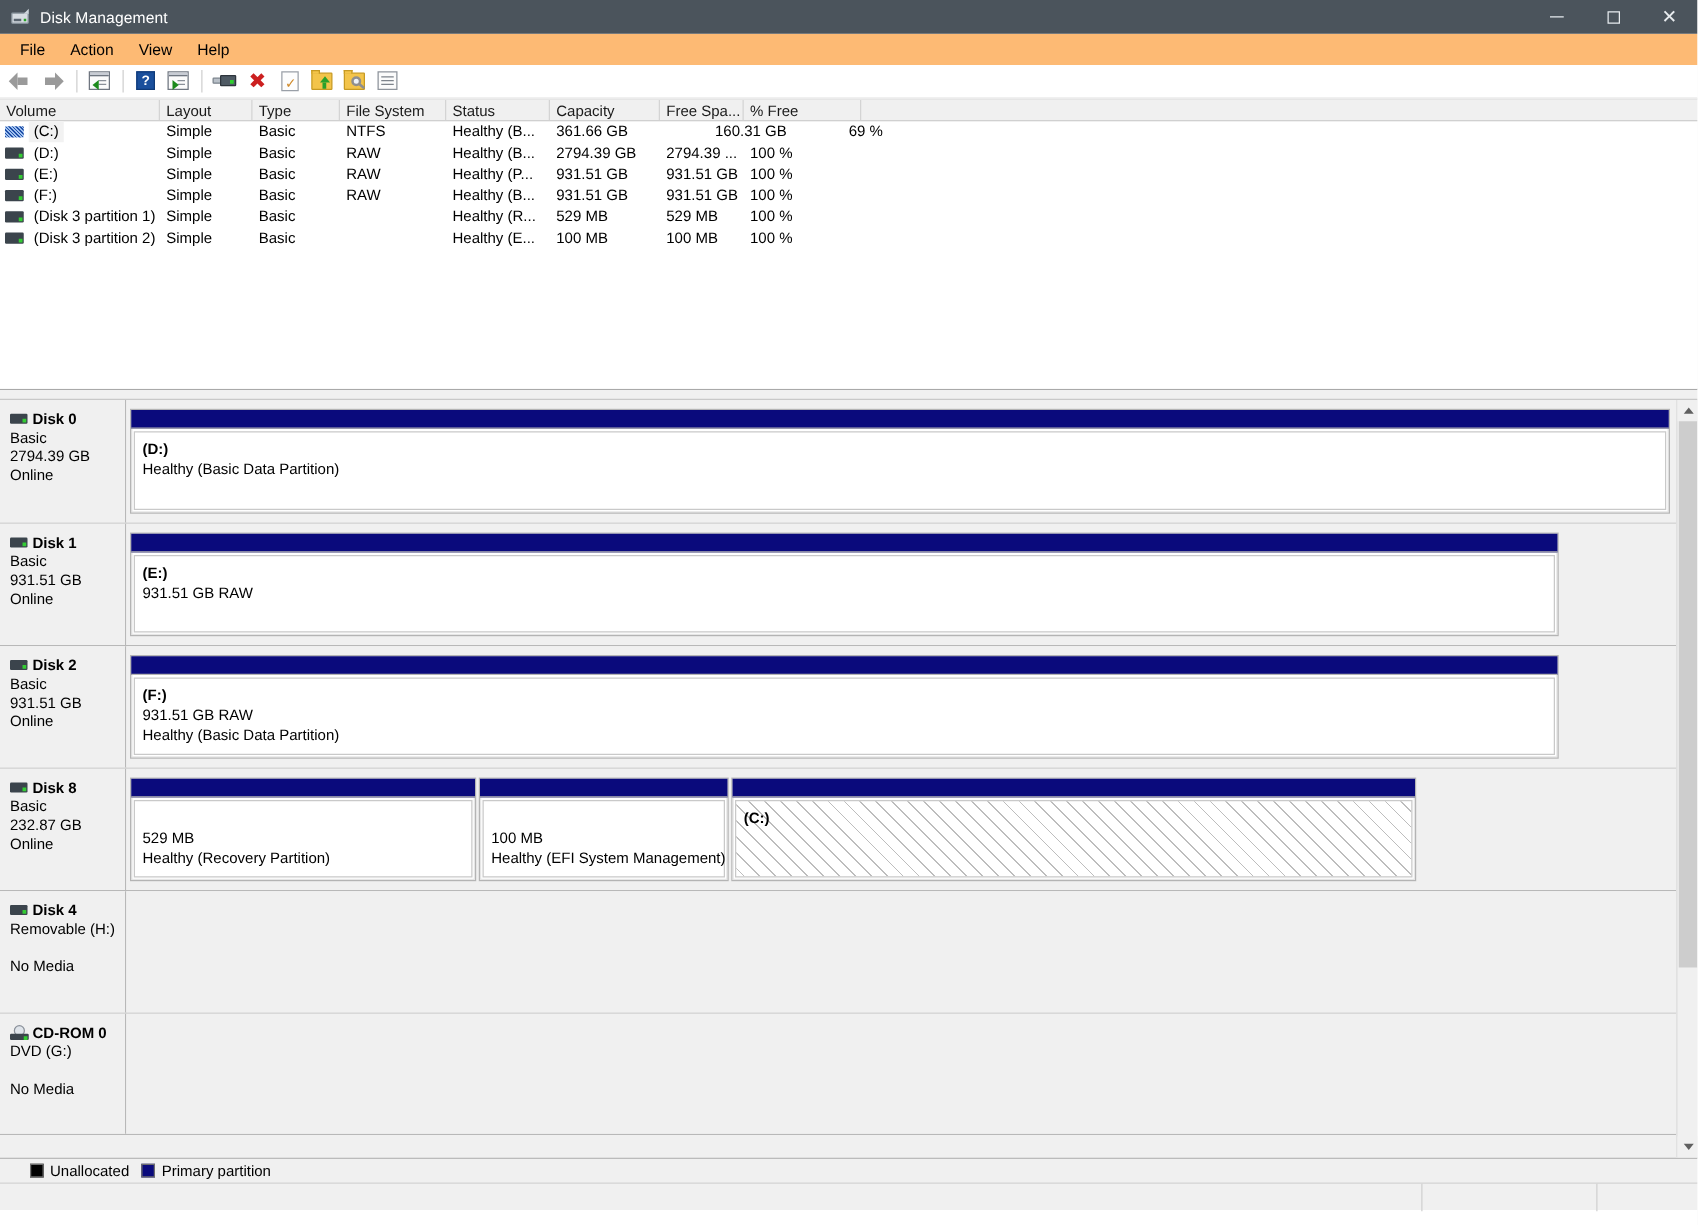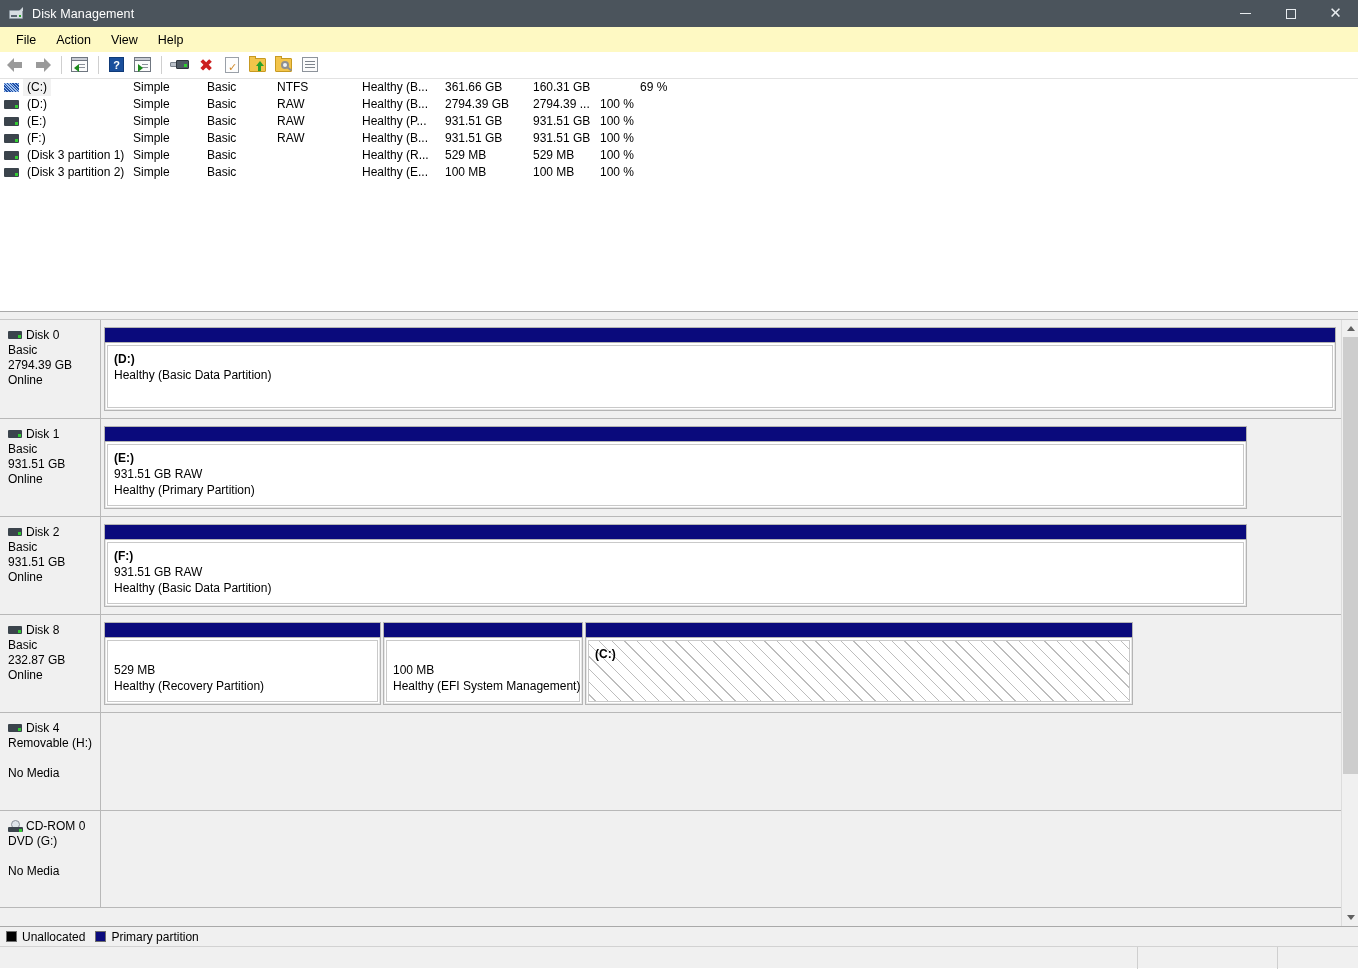--- a/index.html
+++ b/index.html
@@ -56,21 +56,21 @@
     display: flex; align-items: center; justify-content: center;
     color: #e8ecef; font-size: 13px;
   }
   .glyph-min { width: 11px; height: 1px; background: #e8ecef; }
   .glyph-max { width: 10px; height: 10px; border: 1px solid #e8ecef; }
   .glyph-close { font-size: 15px; line-height: 1; font-family: "DejaVu Sans", sans-serif; }
 
   
   #menubar {
     height: 25px;
-    background: #fef9c3;
+    background: #fdba74;
     display: flex;
     align-items: center;
     padding-left: 6px;
     font-size: 12.5px;
     color: #000000;
     border-bottom: 0;
   }
   .menu-item { padding: 3px 10px; cursor: default; }
 
   
@@ -176,21 +176,21 @@
   }
   #graph-inner { position: absolute; left: 0; top: 0; right: 17px; bottom: 0; }
   .disk-row { display: flex; border-bottom: 1px solid #b8b8b8; background: #f0f0f0; }
   .disk-info {
     width: 101px; flex: none;
     border-right: 1px solid #b8b8b8;
     padding: 8px 0 0 8px;
     font-size: 12px; color: #000;
     background: #f0f0f0;
   }
-  .disk-info .dtitle { font-weight: normal; display: flex; align-items: center; margin-bottom: 1px; }
+  .disk-info .dtitle { font-weight: bold; display: flex; align-items: center; margin-bottom: 1px; }
   .disk-info .dtitle .dico {
     width: 14px; height: 8px; margin-right: 4px; position: relative; flex: none;
     background: #3b444c; border-radius: 1px;
   }
   .disk-info .dtitle .dico .grn { position: absolute; right: 1px; top: 4px; width: 3px; height: 3px; background: #33cc33; }
   .disk-info .dtitle .cdico {
     width: 15px; height: 12px; margin-right: 3px; position: relative; flex: none;
   }
   .disk-info .dtitle .cdico .disc {
     position: absolute; left: 3px; top: 0; width: 9px; height: 9px;
@@ -240,21 +240,21 @@
   .sb-arrow.bottom { position: absolute; bottom: 0; }
   #sb-thumb { position: absolute; top: 17px; left: 1px; width: 15px; height: 437px; background: #cdcdcd; }
   .caret-up { width: 0; height: 0; border-left: 4px solid transparent; border-right: 4px solid transparent; border-bottom: 5px solid #606060; }
   .caret-down { width: 0; height: 0; border-left: 4px solid transparent; border-right: 4px solid transparent; border-top: 5px solid #606060; }
 
   
   #legend {
     height: 20px; background: #f0f0f0;
     border-top: 1px solid #a9a9a9;
     display: flex; align-items: center;
-    padding-left: 6px; font-size: 12px; color: #000;
+    padding-left: 24px; font-size: 12px; color: #000;
   }
   .lg { display: flex; align-items: center; margin-right: 10px; }
   .swatch { width: 11px; height: 11px; margin-right: 5px; border: 1px solid #6e6e6e; }
 
   
   #statusbar {
     height: 22px; background: #f0f0f0;
     border-top: 1px solid #d2d2d2;
     display: flex;
   }
@@ -361,34 +361,45 @@
   <div class="tb">
     <div class="list-ico">
       <i style="top:3px"></i>
         <i style="top:6px"></i>
         <i style="top:9px"></i>
     </div>
   </div>
 </div>
 
 <div id="list-pane">
+  <div id="list-header">
+    <div class="hc" style="width:128px">Volume</div>
+    <div class="hc" style="width:74px">Layout</div>
+    <div class="hc" style="width:70px">Type</div>
+    <div class="hc" style="width:85px">File System</div>
+    <div class="hc" style="width:83px">Status</div>
+    <div class="hc" style="width:88px">Capacity</div>
+    <div class="hc" style="width:67px">Free Spa...</div>
+    <div class="hc" style="width:94px">% Free</div>
+    <div class="hc filler"></div>
+  </div>
   <div id="list-rows">
       <div class="row selected">
         <div class="cell vol" style="width: 128px;">
           <span class="vico hatch">
             <span class="plate"></span>
           </span>
           <span class="volname">(C:)</span>
         </div>
         <div class="cell" style="width: 74px;">Simple</div>
         <div class="cell" style="width: 70px;">Basic</div>
         <div class="cell" style="width: 85px;">NTFS</div>
         <div class="cell" style="width: 83px;">Healthy (B...</div>
         <div class="cell" style="width: 88px;">361.66 GB</div>
-        <div class="cell" style="width: 67px;">160.31 GB</div>
+        <div class="cell" style="width: 67px; margin-left: 39px;">160.31 GB</div>
         <div class="cell" style="width: 94px; margin-left: 40px;">69 %</div>
       </div>
       <div class="row">
         <div class="cell vol" style="width: 128px;">
           <span class="vico">
             <span class="plate"></span>
             <span class="grn"></span>
           </span>
           <span class="volname">(D:)</span>
         </div>
@@ -504,21 +515,20 @@
           <div class="dline">Basic</div>
           <div class="dline">931.51 GB</div>
           <div class="dline">Online</div>
         </div>
         <div class="disk-body">
           <div class="part" style="width: 1143px; height: 83px;">
             <div class="cap"></div>
             <div class="pbody">
               <div class="pname pline">(E:)</div>
               <div class="pline">931.51 GB RAW</div>
-              <div class="pline">Healthy (Primary Partition)</div>
             </div>
           </div>
         </div>
       </div>
       <div class="disk-row" style="height: 98px;">
         <div class="disk-info">
           <div class="dtitle">
             <span class="dico">
               <span class="grn"></span>
             </span>

